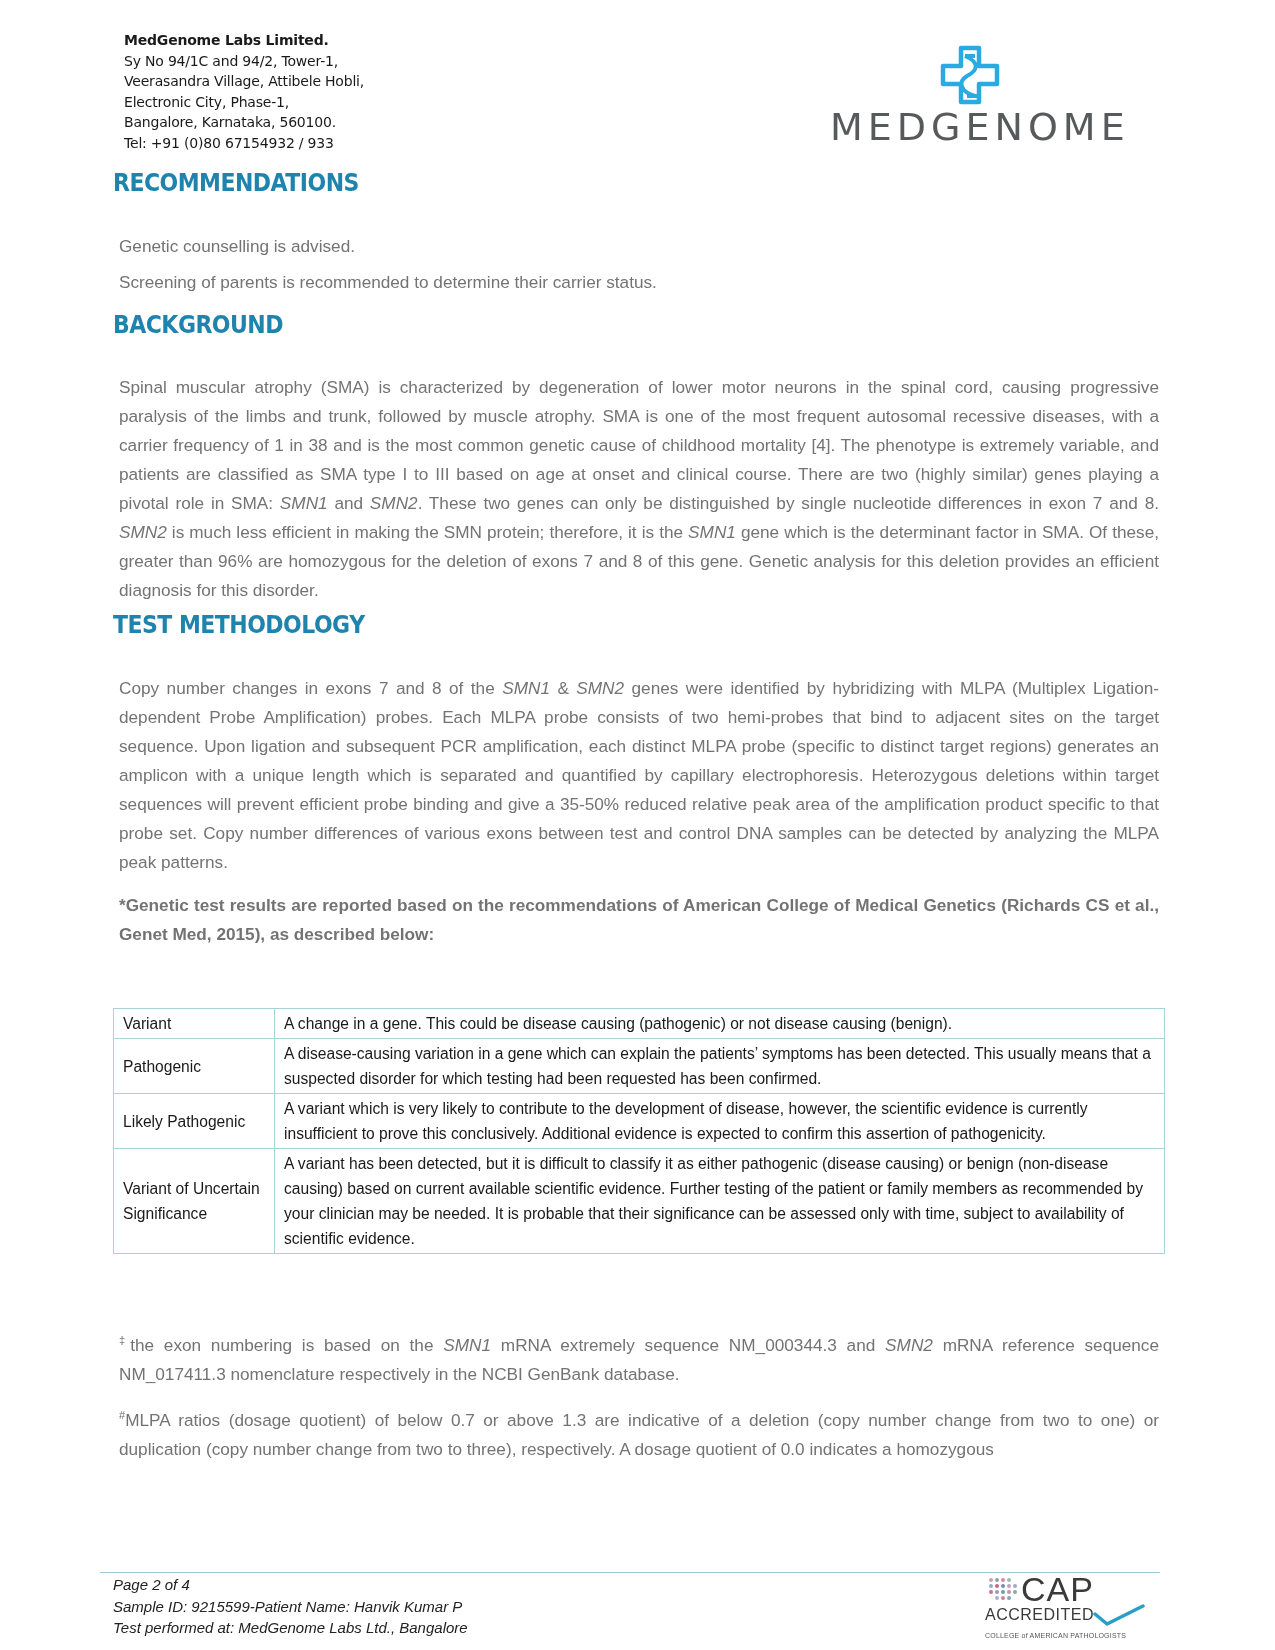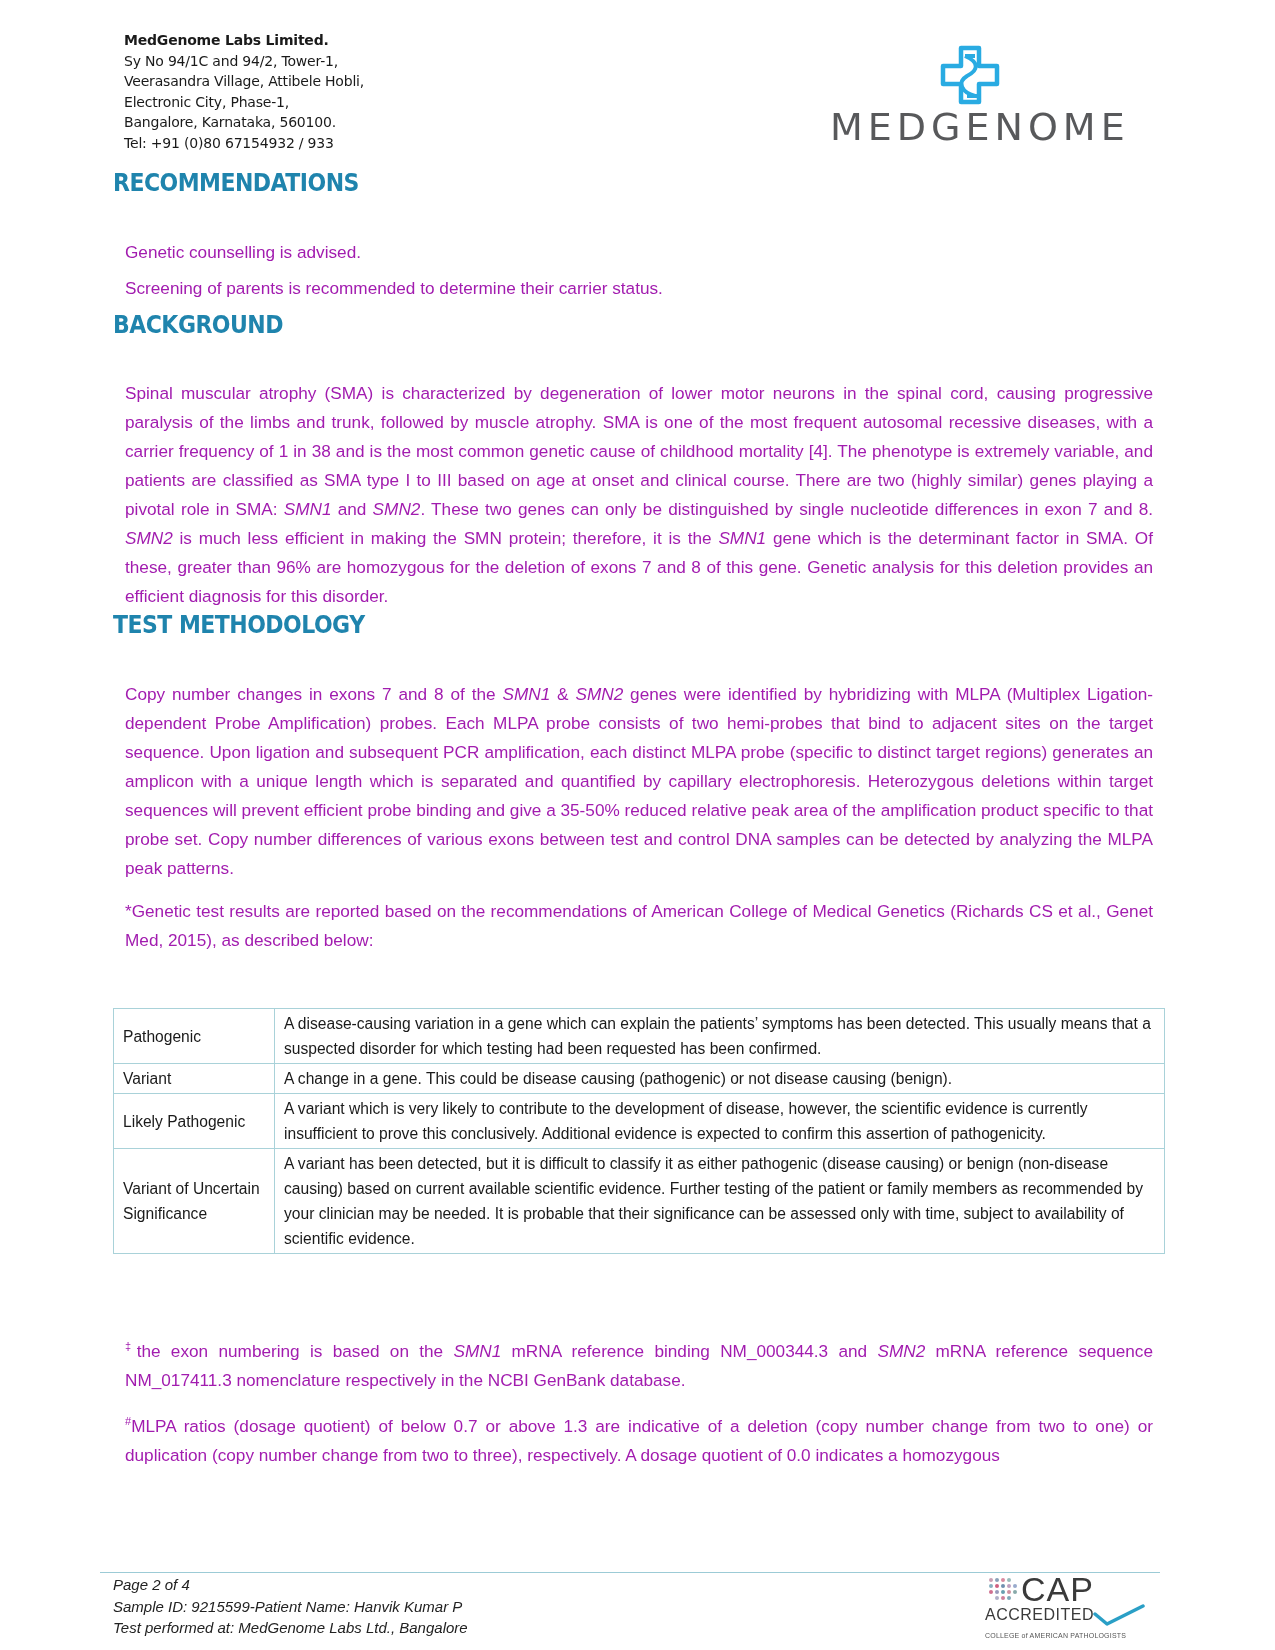--- a/index.html
+++ b/index.html
@@ -14,24 +14,24 @@
   .logo { position: absolute; left: 812px; top: 44px; display: flex; align-items: center; flex-direction: column; }
   .logo svg { display: block; }
   .logo-text { font-family: "DejaVu Sans", sans-serif; font-size: 38px; color: #58595b;
                letter-spacing: 5px; margin-left: 18px; font-weight: normal; line-height: 1; }
 
   
   .content { position: absolute; left: 113px; width: 1052px; }
   .h1 { font-family: "DejaVu Sans", sans-serif; font-weight: bold; color: #1f84ad;
         font-size: 25px; letter-spacing: -0.6px; transform: scaleX(0.88); transform-origin: left;
         margin: 0; white-space: nowrap; }
-  .p { font-family: "Liberation Sans", sans-serif; font-size: 17.2px; line-height: 29px; margin: 12px;
-       text-align: justify; text-align-last: left; color: #a21caf; }
+  .p { font-family: "Liberation Sans", sans-serif; font-size: 17.2px; line-height: 29px; margin: 6px;
+       text-align: justify; text-align-last: left; color: #737373; }
   .p i { font-style: italic; }
-  .bold { font-weight: normal; }
+  .bold { font-weight: bold; }
 
   
   .tbl { position: absolute; left: 113px; top: 1008px; width: 1052px; border-collapse: collapse;
          font-family: "Liberation Sans", sans-serif; font-size: 15.6px; color: #1a1a1a; }
   .tbl td { border: 1.5px solid #a9d2d9; padding: 2px 9px; vertical-align: middle; line-height: 25px; }
   .tbl td.term { width: 142px; }
 
   
   .footer-line { position: absolute; left: 100px; top: 1572px; width: 1060px; height: 1px; background: #9ccbd6; }
   .footer { position: absolute; left: 113px; top: 1574px; font-family: "Liberation Sans", sans-serif;
@@ -94,40 +94,40 @@
   <div class="content" style="top:668px;">
     <p class="p"><span>Copy number changes in exons 7 and 8 of the </span><i>SMN1</i><span> &amp; </span><i>SMN2</i><span> genes were identified by hybridizing with MLPA (Multiplex Ligation-dependent Probe Amplification) probes. Each MLPA probe consists of two hemi-probes that bind to adjacent sites on the target sequence. Upon ligation and subsequent PCR amplification, each distinct MLPA probe (specific to distinct target regions) generates an amplicon with a unique length which is separated and quantified by capillary electrophoresis. Heterozygous deletions within target sequences will prevent efficient probe binding and give a 35-50% reduced relative peak area of the amplification product specific to that probe set. Copy number differences of various exons between test and control DNA samples can be detected by analyzing the MLPA peak patterns.</span></p>
   </div>
   <div class="content" style="top:885px;">
     <p class="p bold">*Genetic test results are reported based on the recommendations of American College of Medical Genetics (Richards CS et al., Genet Med, 2015), as described below:</p>
   </div>
 
   <table class="tbl">
     <tbody>
       <tr>
+        <td class="term">Variant</td>
+        <td>A change in a gene. This could be disease causing (pathogenic) or not disease causing (benign).</td>
+      </tr>
+      <tr>
         <td class="term">Pathogenic</td>
         <td>A disease-causing variation in a gene which can explain the patients’ symptoms has been detected. This usually means that a suspected disorder for which testing had been requested has been confirmed.</td>
-      </tr>
-      <tr>
-        <td class="term">Variant</td>
-        <td>A change in a gene. This could be disease causing (pathogenic) or not disease causing (benign).</td>
       </tr>
       <tr>
         <td class="term">Likely Pathogenic</td>
         <td>A variant which is very likely to contribute to the development of disease, however, the scientific evidence is currently insufficient to prove this conclusively. Additional evidence is expected to confirm this assertion of pathogenicity.</td>
       </tr>
       <tr>
         <td class="term">Variant of Uncertain Significance</td>
         <td>A variant has been detected, but it is difficult to classify it as either pathogenic (disease causing) or benign (non-disease causing) based on current available scientific evidence. Further testing of the patient or family members as recommended by your clinician may be needed. It is probable that their significance can be assessed only with time, subject to availability of scientific evidence.</td>
       </tr>
     </tbody>
   </table>
 
   <div class="content" style="top:1320px;">
-    <p class="p"><sup>‡</sup><span><span>the exon numbering is based on the </span><i>SMN1</i><span> mRNA reference binding NM_000344.3 and </span><i>SMN2</i><span> mRNA reference sequence NM_017411.3 nomenclature respectively in the NCBI GenBank database.</span></span></p>
+    <p class="p"><sup>‡</sup><span><span>the exon numbering is based on the </span><i>SMN1</i><span> mRNA extremely sequence NM_000344.3 and </span><i>SMN2</i><span> mRNA reference sequence NM_017411.3 nomenclature respectively in the NCBI GenBank database.</span></span></p>
   </div>
   <div class="content" style="top:1395px;">
     <p class="p"><sup>#</sup><span>MLPA ratios (dosage quotient) of below 0.7 or above 1.3 are indicative of a deletion (copy number change from two to one) or duplication (copy number change from two to three), respectively. A dosage quotient of 0.0 indicates a homozygous</span></p>
   </div>
 
   <div class="footer-line"></div>
   <div class="footer">
     <div>Page 2 of 4</div>
     <div>Sample ID: 9215599-Patient Name: Hanvik Kumar P</div>
     <div>Test performed at: MedGenome Labs Ltd., Bangalore</div>

